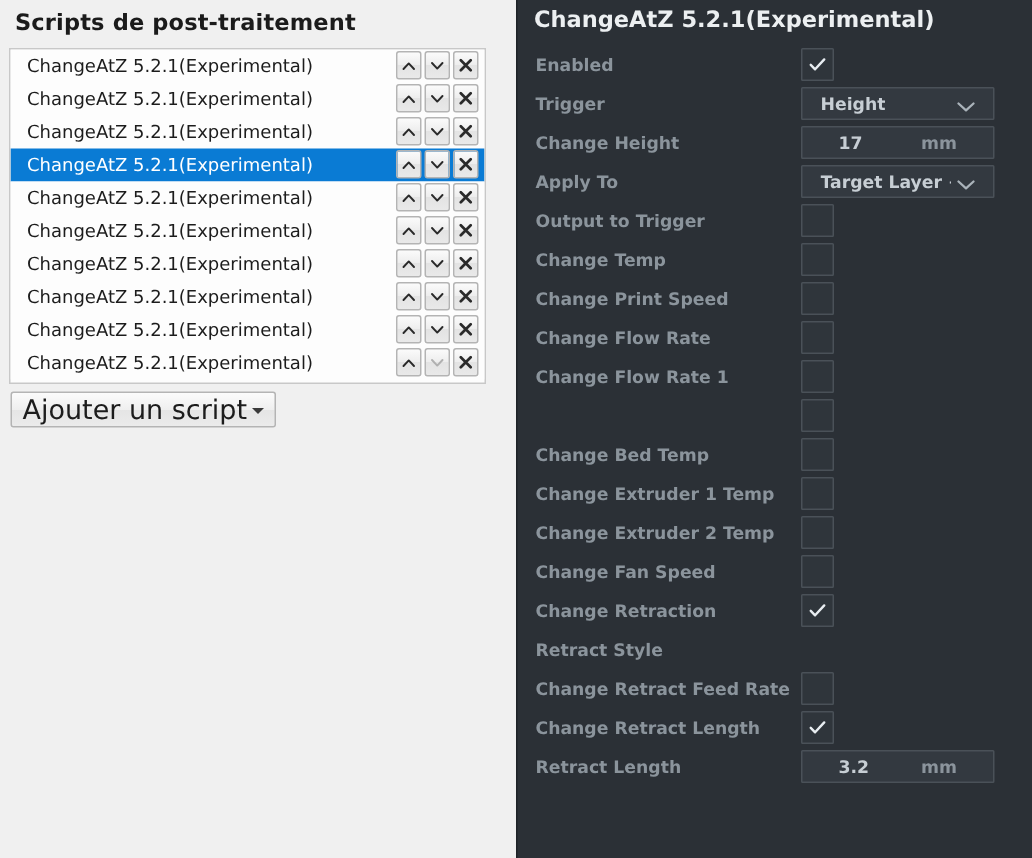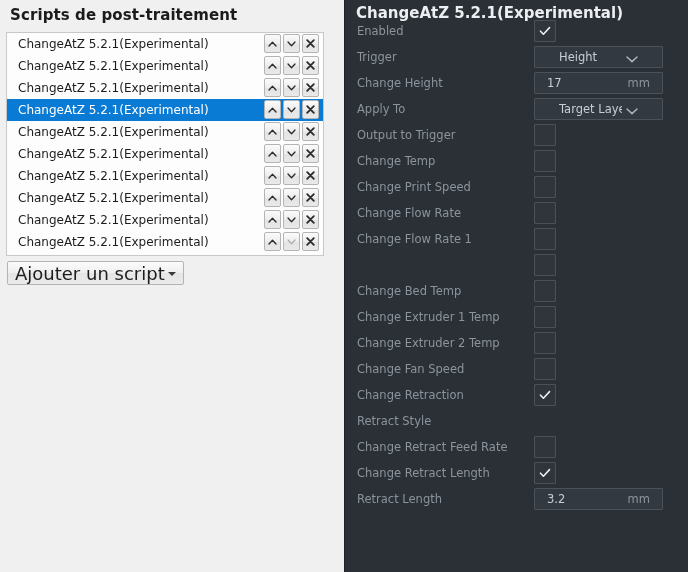--- a/index.html
+++ b/index.html
@@ -137,22 +137,23 @@
     left: 11px;
     top: 4px;
     font-size: 15px;
     font-weight: bold;
     color: #eceff1;
     white-space: nowrap;
   }
   .settings {
     position: absolute;
     left: 0;
-    top: 18px;
+    top: 30px;
     width: 344px;
+    font-weight: bold;
   }
   .setting-row {
     position: relative;
     height: 26px;
     display: flex;
     align-items: center;
   }
   .setting-label {
     position: absolute;
     left: 12px;
@@ -183,21 +184,21 @@
   }
   .dropdown {
     width: 129px;
     height: 22px;
     box-sizing: border-box;
     border: 1px solid #4a5158;
     background: #333940;
     border-radius: 1px;
     display: flex;
     align-items: center;
-    padding: 0 24px;
+    padding: 0 12px;
     justify-content: space-between;
   }
   .dropdown-text {
     font-size: 11.5px;
     color: #c7ced4;
     white-space: nowrap;
     overflow: hidden;
   }
   .chev {
     flex: 0 0 auto;
@@ -205,21 +206,21 @@
   }
   .textfield {
     width: 129px;
     height: 22px;
     box-sizing: border-box;
     border: 1px solid #4a5158;
     background: #333940;
     border-radius: 1px;
     display: flex;
     align-items: center;
-    padding: 0 12px;
+    padding: 0 24px;
     justify-content: space-between;
   }
   .tf-value {
     font-size: 11.5px;
     color: #c7ced4;
   }
   .tf-unit {
     font-size: 11.5px;
     color: #8b949c;
   }

